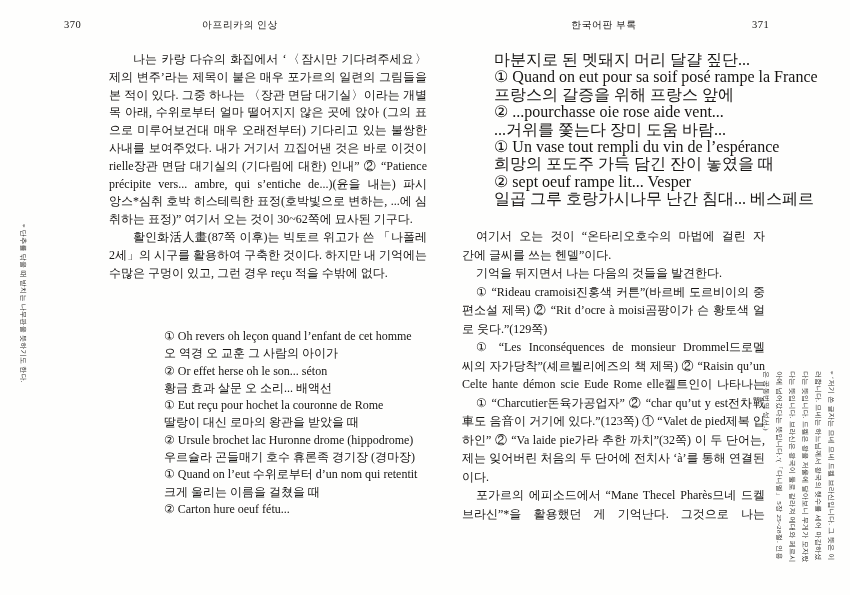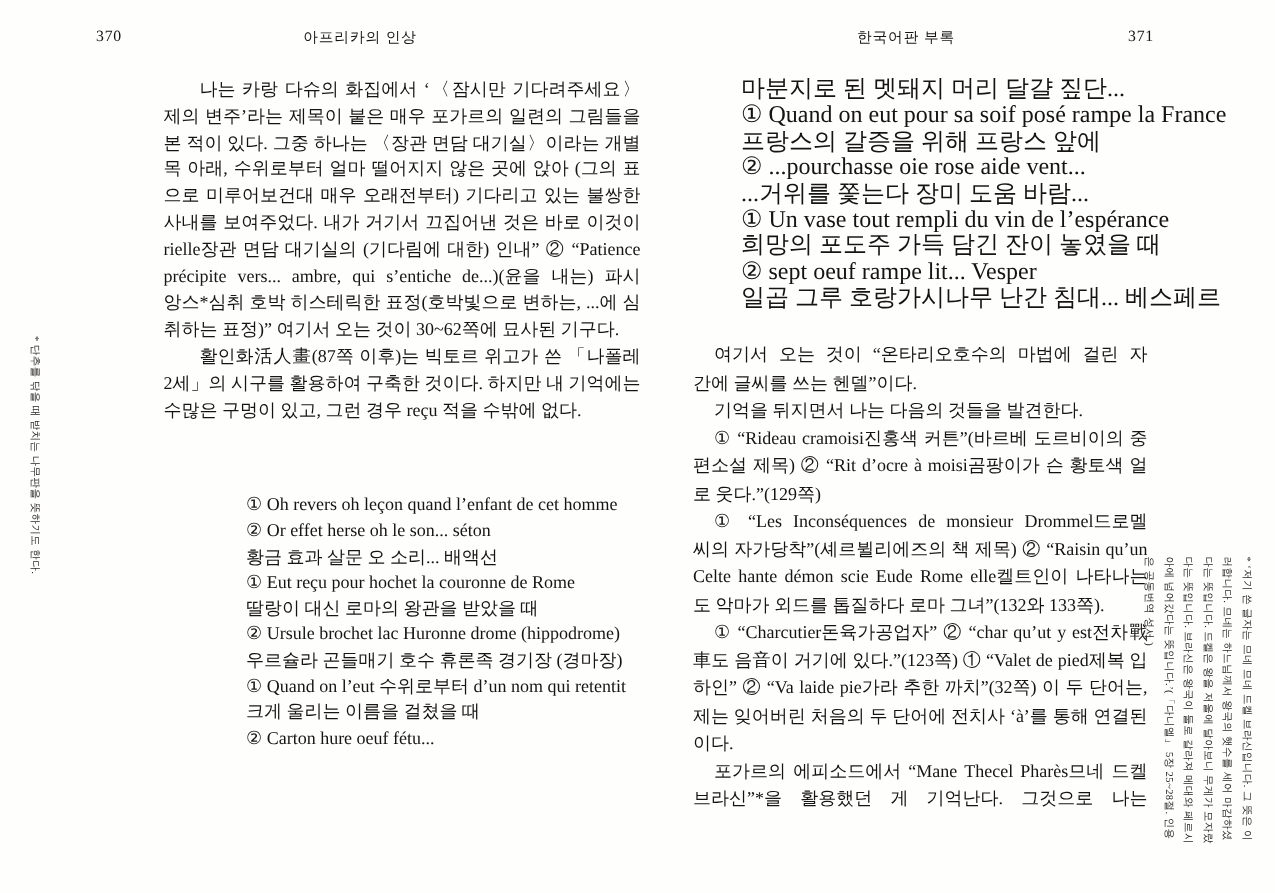--- a/index.html
+++ b/index.html
@@ -77,20 +77,21 @@
       <div class="line">앙스*심취 호박 히스테릭한 표정(호박빛으로 변하는, ...에 심</div>
       <div class="line end">취하는 표정)” 여기서 오는 것이 30~62쪽에 묘사된 기구다.</div>
       <div class="line ind">활인화活人畫(87쪽 이후)는 빅토르 위고가 쓴 「나폴레옹</div>
       <div class="line">2세」의 시구를 활용하여 구축한 것이다. 하지만 내 기억에는</div>
       <div class="line end">수많은 구멍이 있고, 그런 경우 reçu 적을 수밖에 없다.</div>
     </div>
 
   <div class="verse-l">
 
   <div class="line">① Oh revers oh leçon quand l’enfant de cet homme</div>
+      <div class="line">오 역경 오 교훈 그 사람의 아이가</div>
       <div class="line">② Or effet herse oh le son... séton</div>
       <div class="line">황금 효과 살문 오 소리... 배액선</div>
       <div class="line">① Eut reçu pour hochet la couronne de Rome</div>
       <div class="line">딸랑이 대신 로마의 왕관을 받았을 때</div>
       <div class="line">② Ursule brochet lac Huronne drome (hippodrome)</div>
       <div class="line">우르슐라 곤들매기 호수 휴론족 경기장 (경마장)</div>
       <div class="line">① Quand on l’eut 수위로부터 d’un nom qui retentit</div>
       <div class="line">크게 울리는 이름을 걸쳤을 때</div>
       <div class="line">② Carton hure oeuf fétu...</div>
     </div>
@@ -112,21 +113,20 @@
 
   <div class="line ind">여기서 오는 것이 “온타리오호수의 마법에 걸린 자들”과 “난</div>
       <div class="line end">간에 글씨를 쓰는 헨델”이다.</div>
       <div class="line ind end">기억을 뒤지면서 나는 다음의 것들을 발견한다.</div>
       <div class="line ind">① “Rideau cramoisi진홍색 커튼”(바르베 도르비이의 중</div>
       <div class="line">편소설 제목) ② “Rit d’ocre à moisi곰팡이가 슨 황토색 얼굴</div>
       <div class="line end">로 웃다.”(129쪽)</div>
       <div class="line ind">① “Les Inconséquences de monsieur Drommel드로멜</div>
       <div class="line">씨의 자가당착”(셰르뷜리에즈의 책 제목) ② “Raisin qu’un</div>
       <div class="line">Celte hante démon scie Eude Rome elle켈트인이 나타나는 포</div>
-      <div class="line end">도 악마가 외드를 톱질하다 로마 그녀”(132와 133쪽).</div>
       <div class="line ind">① “Charcutier돈육가공업자” ② “char qu’ut y est전차戰</div>
       <div class="line">車도 음音이 거기에 있다.”(123쪽) ① “Valet de pied제복 입은</div>
       <div class="line">하인” ② “Va laide pie가라 추한 까치”(32쪽) 이 두 단어는, 이</div>
       <div class="line">제는 잊어버린 처음의 두 단어에 전치사 ‘à’를 통해 연결된 것</div>
       <div class="line end">이다.</div>
       <div class="line ind">포가르의 에피소드에서 “Mane Thecel Pharès므네 드켈</div>
       <div class="line">브라신”*을 활용했던 게 기억난다. 그것으로 나는 “manette</div>
     </div>
 
   <div class="mnote mnote-l">* 단추를 닦을 때 받치는 나무판을 뜻하기도 한다.</div>

